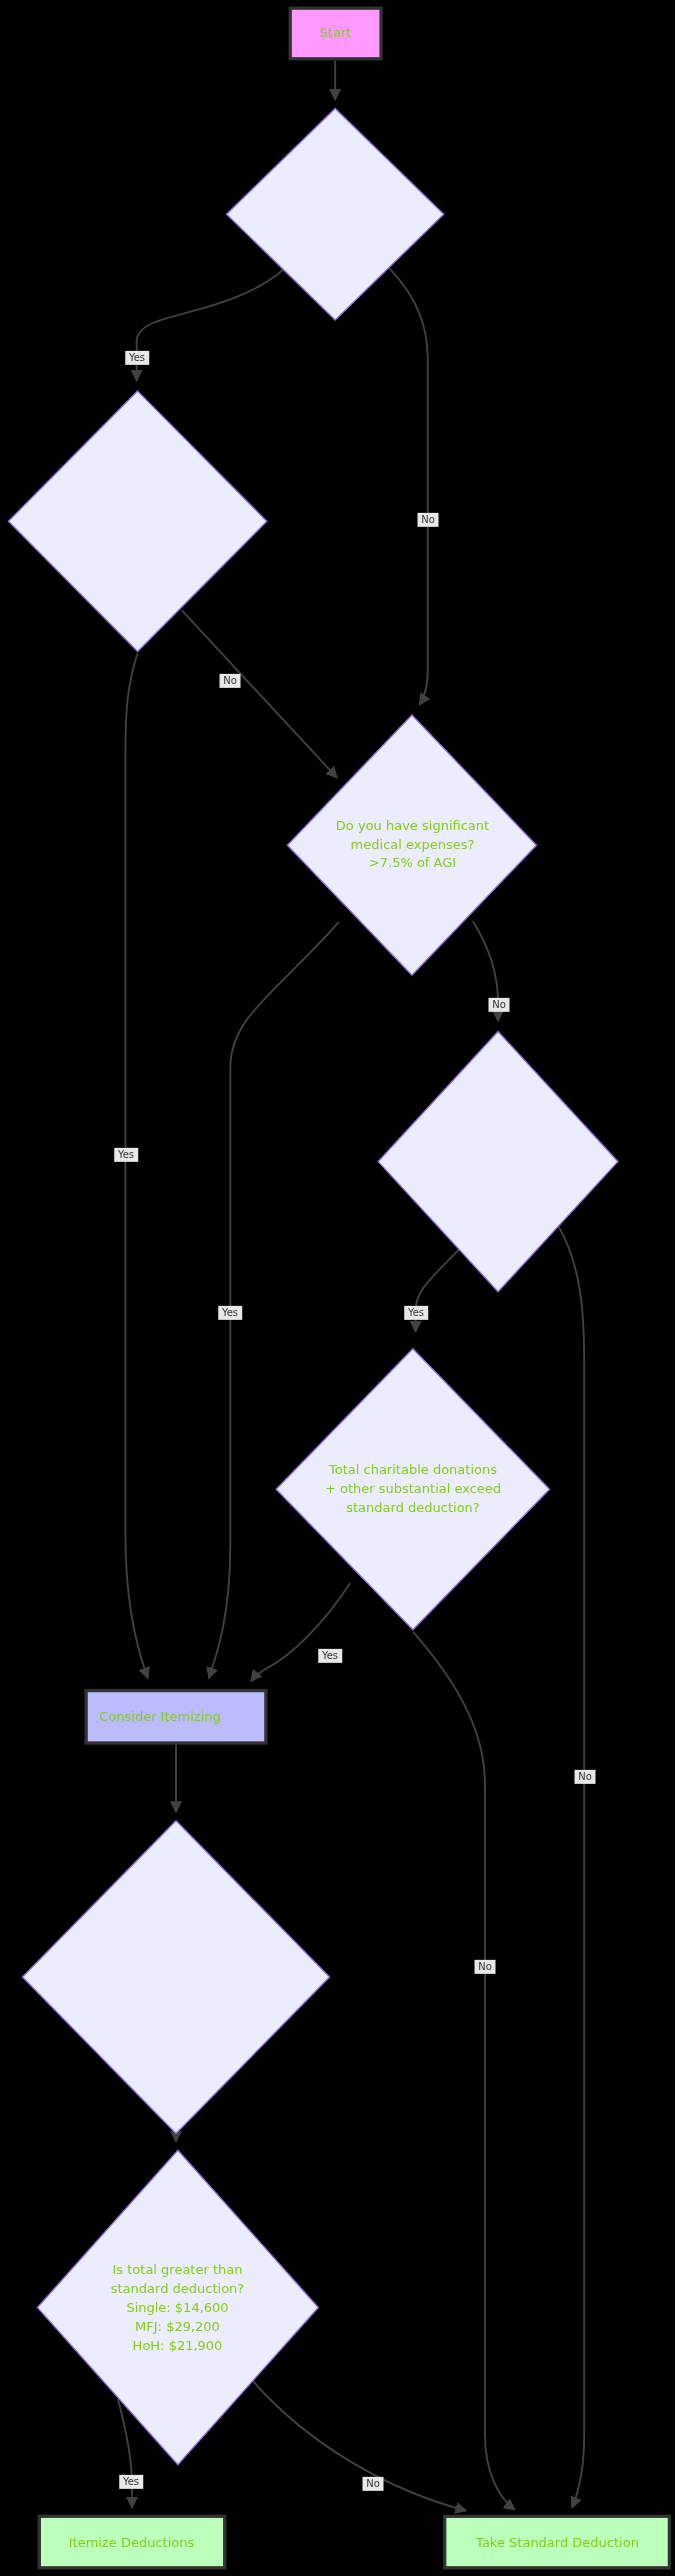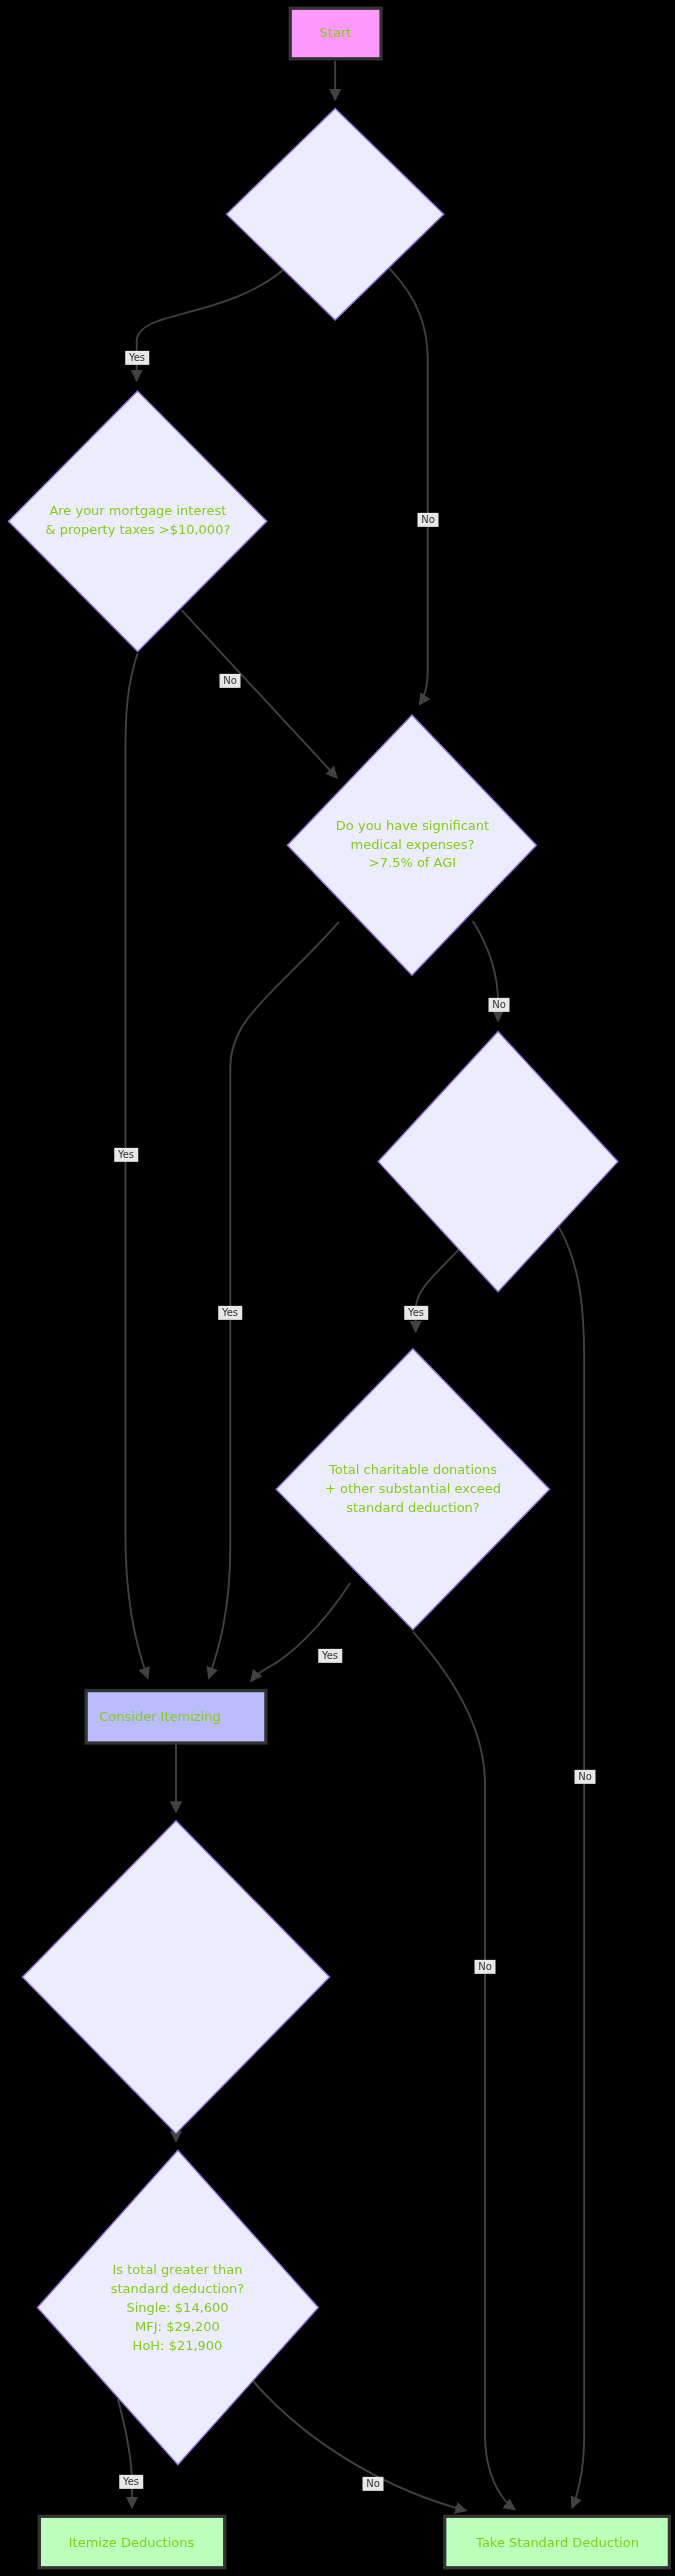--- a/index.html
+++ b/index.html
@@ -89,22 +89,20 @@
 
       <rect class="box" x="42" y="2687" width="198" height="55" fill="#bbffbb"></rect>
 
       <rect class="box" x="475" y="2687" width="240" height="55" fill="#bbffbb"></rect>
     </g>
   </svg>
 
   <div class="nl" style="left:290px; top:7.5px; width:91px; height:51px;">Start</div>
 
 
-  <div class="nl" style="left:8.4px; top:391px; width:259px; height:260px;">Are your mortgage interest
-&amp; property taxes &gt;$10,000?</div>
 
   <div class="nl" style="left:288px; top:715px; width:249px; height:260px;">Do you have significant
 medical expenses?
 &gt;7.5% of AGI</div>
 
 
   <div class="nl" style="left:276px; top:1349px; width:274px; height:281px;">Total charitable donations
 + other substantial exceed
 standard deduction?</div>
 

